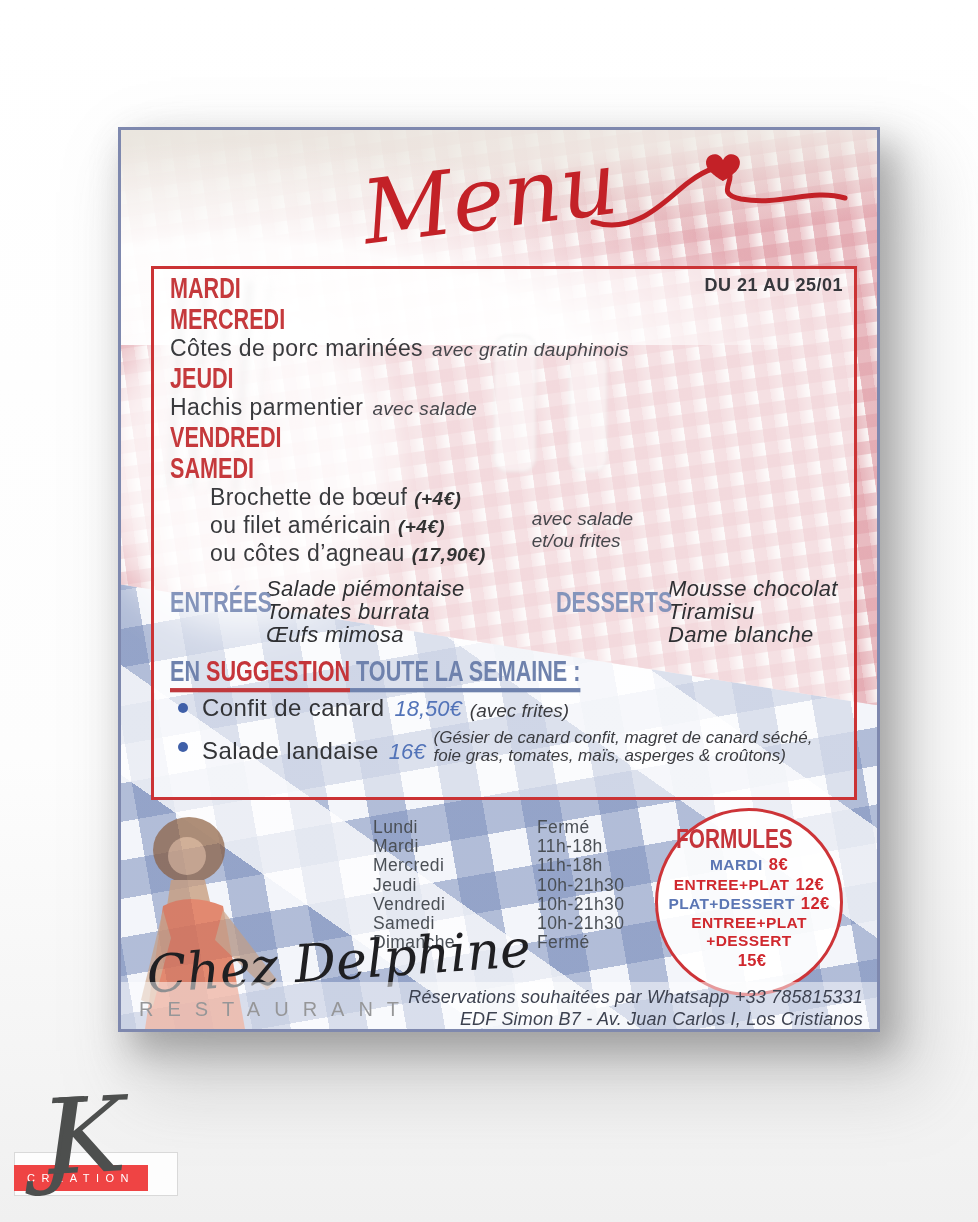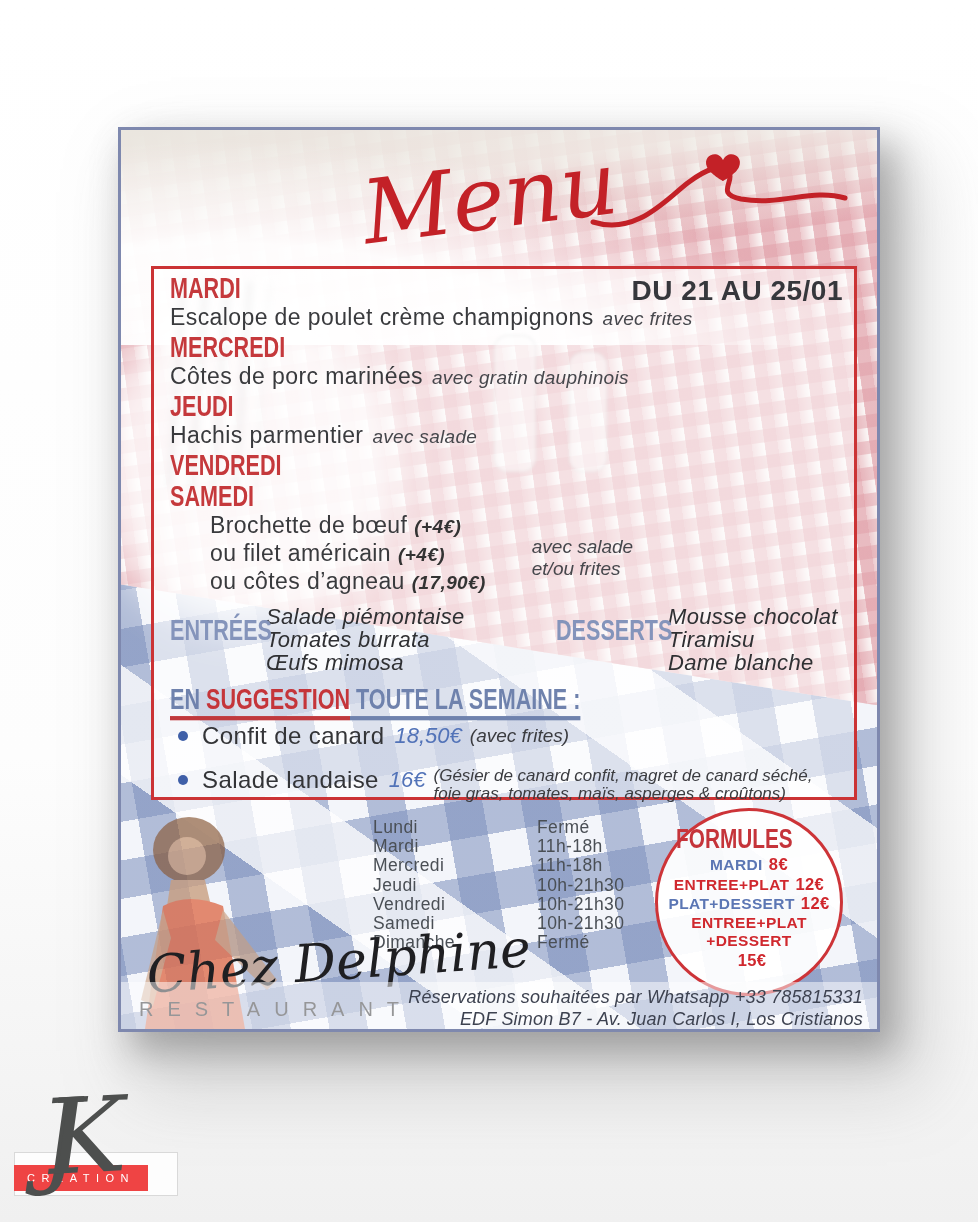--- a/index.html
+++ b/index.html
@@ -46,47 +46,47 @@
     border:1px solid rgba(185,185,185,.45);filter:blur(1.5px);}
   .shaker.salt{left:373px;top:205px;width:40px;height:135px;}
   .shaker.pepper{left:448px;top:222px;width:36px;height:118px;}
   
   .title-svg{position:absolute;left:150px;top:6px;width:580px;height:120px;}
   .subtitle{position:absolute;left:115px;top:97px;width:640px;text-align:center;
     font-size:28px;letter-spacing:13px;color:#3e3e40;font-weight:500;}
   
   .menu-box{position:absolute;left:30px;top:136px;width:706px;height:534px;box-sizing:border-box;
     border:3px solid #cb3335;background:rgba(255,255,255,.55);padding:6px 14px 6px 16px;}
-  .date-range{position:absolute;right:11px;top:6px;font-size:28px;font-weight:600;color:#36373c;letter-spacing:.5px;}
+  .date-range{position:absolute;right:11px;top:6px;font-size:18px;font-weight:600;color:#36373c;letter-spacing:.5px;}
   .stamp{display:inline-block;font-weight:800;transform:scale(.8,1.06);transform-origin:0 100%;}
   .day-h{font-size:27px;color:#c5393c;line-height:29px;}
   .day-block{margin-bottom:2px;}
   .dish-line{font-size:23px;color:#393a3d;line-height:27px;letter-spacing:.4px;}
   .side-note{font-style:italic;font-size:19px;color:#46474c;margin-left:9px;letter-spacing:.3px;}
   .samedi-row{display:flex;align-items:center;}
   .opt-line{font-size:23px;color:#393a3d;line-height:26px;letter-spacing:.4px;margin-left:40px;}
   .opt-price{font-style:italic;font-weight:700;font-size:19px;color:#333;margin-left:7px;}
   .samedi-side{margin-left:46px;font-style:italic;font-size:19px;color:#46474c;line-height:22px;margin-top:8px;}
   .courses-row{display:flex;margin-top:9px;}
   .course-label{font-size:27px;color:#8494bb;line-height:28px;}
   .course-list{font-style:italic;font-size:22px;color:#2f3033;line-height:23px;letter-spacing:.3px;}
   .col-entrees-label{width:96px;padding-top:12px;text-align:right;}
   .col-entrees-list{width:232px;}
   .col-desserts-label{width:104px;margin-left:58px;padding-top:12px;}
   .col-desserts-list{margin-left:8px;}
   .sugg-h{margin-top:11px;font-size:27px;line-height:30px;}
   .sugg-part1{color:#6f82ad;border-bottom:4px solid #c0393d;padding-bottom:1px;}
   .sugg-red{color:#c5353a;}
   .sugg-part2{color:#6f82ad;border-bottom:4px solid #6f82ad;padding-bottom:1px;}
-  .sugg-item{display:flex;align-items:center;margin-top:7px;}
+  .sugg-item{display:flex;align-items:flex-end;margin-top:7px;}
   .bullet{width:10px;height:10px;border-radius:50%;background:#3f5fa8;margin:0 14px 0 8px;align-self:center;flex:none;}
   .sugg-name{font-size:24px;color:#333437;letter-spacing:.4px;}
   .sugg-price{font-style:italic;font-size:22px;color:#5273b8;margin-left:10px;}
   .sugg-note{font-style:italic;font-size:19px;color:#3b3c40;margin-left:8px;}
-  .sugg-note-small{font-style:italic;font-size:17px;color:#3b3c40;margin-left:8px;line-height:18px;margin-top:10px;}
+  .sugg-note-small{font-style:italic;font-size:17px;color:#3b3c40;margin-left:8px;line-height:18px;}
   
   .photo{position:absolute;left:6px;top:680px;width:198px;height:219px;opacity:.8;filter:blur(.5px);}
   .hours{position:absolute;left:252px;top:688px;width:320px;}
   .h-row{display:flex;font-size:17.5px;line-height:19.2px;color:#4a4f55;font-weight:500;letter-spacing:.4px;}
   .h-day{width:152px;text-align:left;margin-right:12px;}
   .formules{position:absolute;left:534px;top:678px;width:188px;height:188px;border-radius:50%;
     border:3px solid #cd3438;background:rgba(255,255,255,.93);box-sizing:border-box;text-align:center;padding-top:13px;}
   .formules-title{font-size:26px;color:#c5343a;}
   .f-row{font-size:15.5px;font-weight:700;letter-spacing:.4px;line-height:18.5px;}
   .f-blue{color:#5b76b4;}
@@ -121,21 +121,20 @@
     <text x="92" y="92" font-family="DejaVu Serif, serif" font-style="italic" font-size="88" fill="#c32127" transform="rotate(-7 220 70)">Menu</text>
     <path d="M322 86 C 366 100, 396 62, 418 46 C 434 34, 452 26, 458 36 C 464 46, 444 58, 470 63 C 512 70, 540 52, 574 62" stroke="#c32127" stroke-width="5" fill="none" stroke-linecap="round"></path>
     <path d="M452 24 c-5 -11 -21 -5 -16 7 c3 7 16 14 16 14 c0 0 13 -7 16 -14 c5 -12 -11 -18 -16 -7 z" fill="#c32127"></path>
   </svg>
 
   <div class="menu-box">
     <div class="date-range">DU 21 AU 25/01</div>
 
     <div class="day-block">
       <div><span class="stamp day-h">MARDI</span></div>
-      <div class="dish-line"><span>Escalope de poulet crème champignons</span><span class="side-note">avec frites</span></div>
     </div>
     <div class="day-block">
       <div><span class="stamp day-h">MERCREDI</span></div>
       <div class="dish-line"><span>Côtes de porc marinées</span><span class="side-note">avec gratin dauphinois</span></div>
     </div>
     <div class="day-block">
       <div><span class="stamp day-h">JEUDI</span></div>
       <div class="dish-line"><span>Hachis parmentier</span><span class="side-note">avec salade</span></div>
     </div>
     <div class="day-block">

